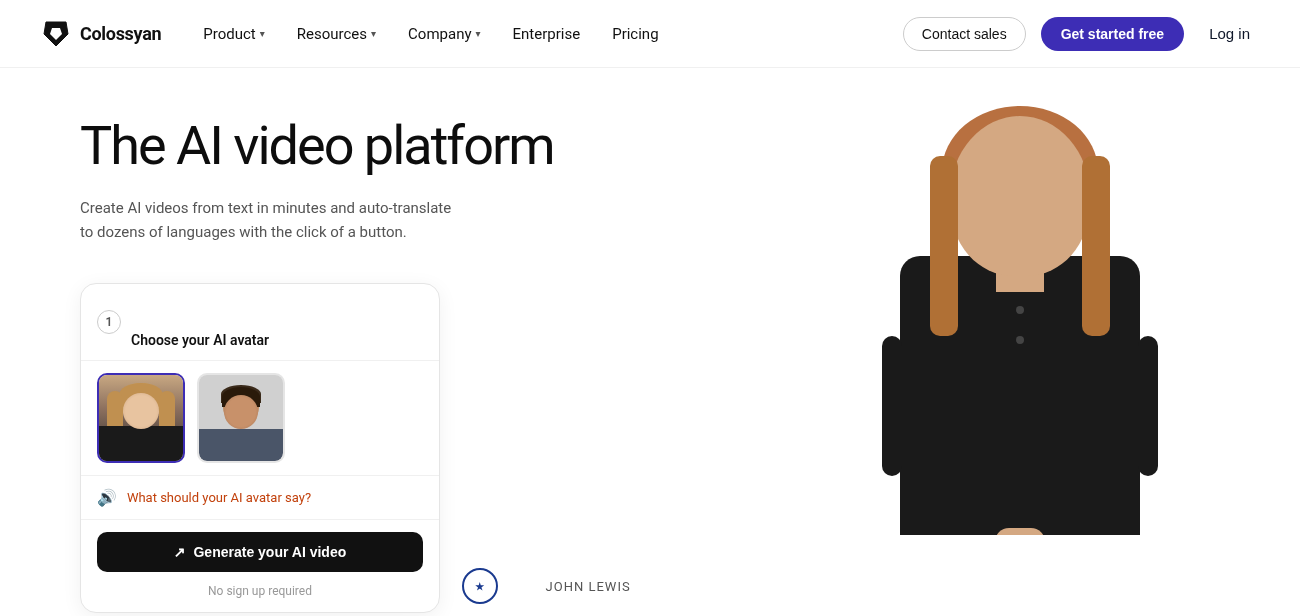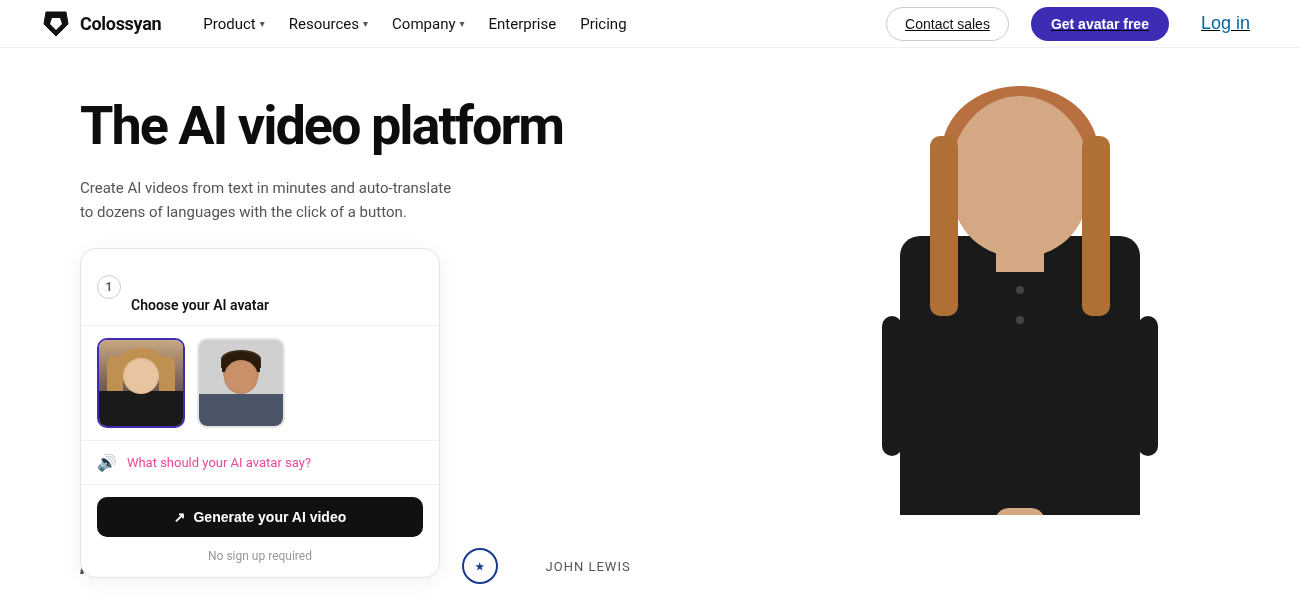--- a/index.html
+++ b/index.html
@@ -10,21 +10,21 @@
       height: 616px;
       overflow: hidden;
       position: relative;
     }
 
     
     .navbar {
       display: flex;
       align-items: center;
       padding: 0 40px;
-      height: 48px;
+      height: 68px;
       border-bottom: 1px solid #f0f0f0;
       position: relative;
       z-index: 10;
       background: #fff;
     }
     .logo-area {
       display: flex;
       align-items: center;
       gap: 8px;
       margin-right: 32px;
@@ -35,43 +35,42 @@
     }
     .logo-text {
       font-size: 18px;
       font-weight: 700;
       color: #111;
       letter-spacing: -0.3px;
     }
     .nav-links {
       display: flex;
       align-items: center;
-      gap: 4px;
+      gap: 12px;
       flex: 1;
     }
     .nav-item {
       display: flex;
       align-items: center;
       gap: 4px;
       padding: 6px 10px;
       font-size: 15px;
       color: #111;
       cursor: pointer;
       border-radius: 6px;
       white-space: nowrap;
     }
     .nav-item .chevron {
       font-size: 10px;
       color: #555;
     }
     .nav-actions {
       display: flex;
       align-items: center;
-      gap: 22px;
-      text-decoration: underline;
+      gap: 15px;
     }
     .btn-contact {
       border: 1.5px solid #ccc;
       background: #fff;
       color: #111;
       padding: 8px 18px;
       border-radius: 24px;
       font-size: 14px;
       cursor: pointer;
       font-weight: 500;
@@ -82,52 +81,52 @@
       border: none;
       padding: 9px 20px;
       border-radius: 24px;
       font-size: 14px;
       font-weight: 600;
       cursor: pointer;
     }
     .btn-login {
       background: none;
       border: none;
-      font-size: 18px;
-      color: #0369a1;
+      font-size: 15px;
+      color: #0f172a;
       cursor: pointer;
       padding: 6px 10px;
     }
 
     
     .hero {
       display: flex;
       position: relative;
       height: calc(616px - 68px);
       overflow: hidden;
     }
     .hero-left {
       padding: 48px 0 0 80px;
       max-width: 620px;
       z-index: 5;
     }
     .hero-title {
       font-size: 54px;
-      font-weight: 700;
+      font-weight: 400;
       line-height: 1.12;
       color: #0d0d0d;
       letter-spacing: -2px;
       margin-bottom: 20px;
     }
     .hero-subtitle {
       font-size: 15px;
       color: #555;
       line-height: 1.6;
       max-width: 380px;
-      margin-bottom: 24px;
+      margin-bottom: 39px;
     }
 
     
     .demo-box {
       background: #fff;
       border: 1.5px solid #e5e5e5;
       border-radius: 16px;
       padding: 0;
       width: 360px;
       overflow: hidden;
@@ -239,21 +238,21 @@
       gap: 10px;
       padding: 12px 16px;
       border-bottom: 1px solid #f0f0f0;
     }
     .say-icon {
       font-size: 16px;
       color: #777;
     }
     .say-placeholder {
       font-size: 13px;
-      color: #ec4899;
+      color: #c2410c;
     }
 
     .generate-btn {
       display: flex;
       align-items: center;
       justify-content: center;
       gap: 8px;
       margin: 12px 16px;
       background: #111;
       color: #fff;
@@ -430,21 +429,21 @@
     <div class="nav-item">
       <span>Enterprise</span>
     </div>
     <div class="nav-item">
       <span>Pricing</span>
     </div>
   </div>
 
   <div class="nav-actions">
     <button class="btn-contact">Contact sales</button>
-    <button class="btn-get-started">Get avatar free</button>
+    <button class="btn-get-started">Get started free</button>
     <button class="btn-login">Log in</button>
   </div>
 </nav>
 
 <section class="hero">
 
   <div class="hero-left">
     <h1 class="hero-title">
       <span>The AI video platform</span><br>
     </h1>

